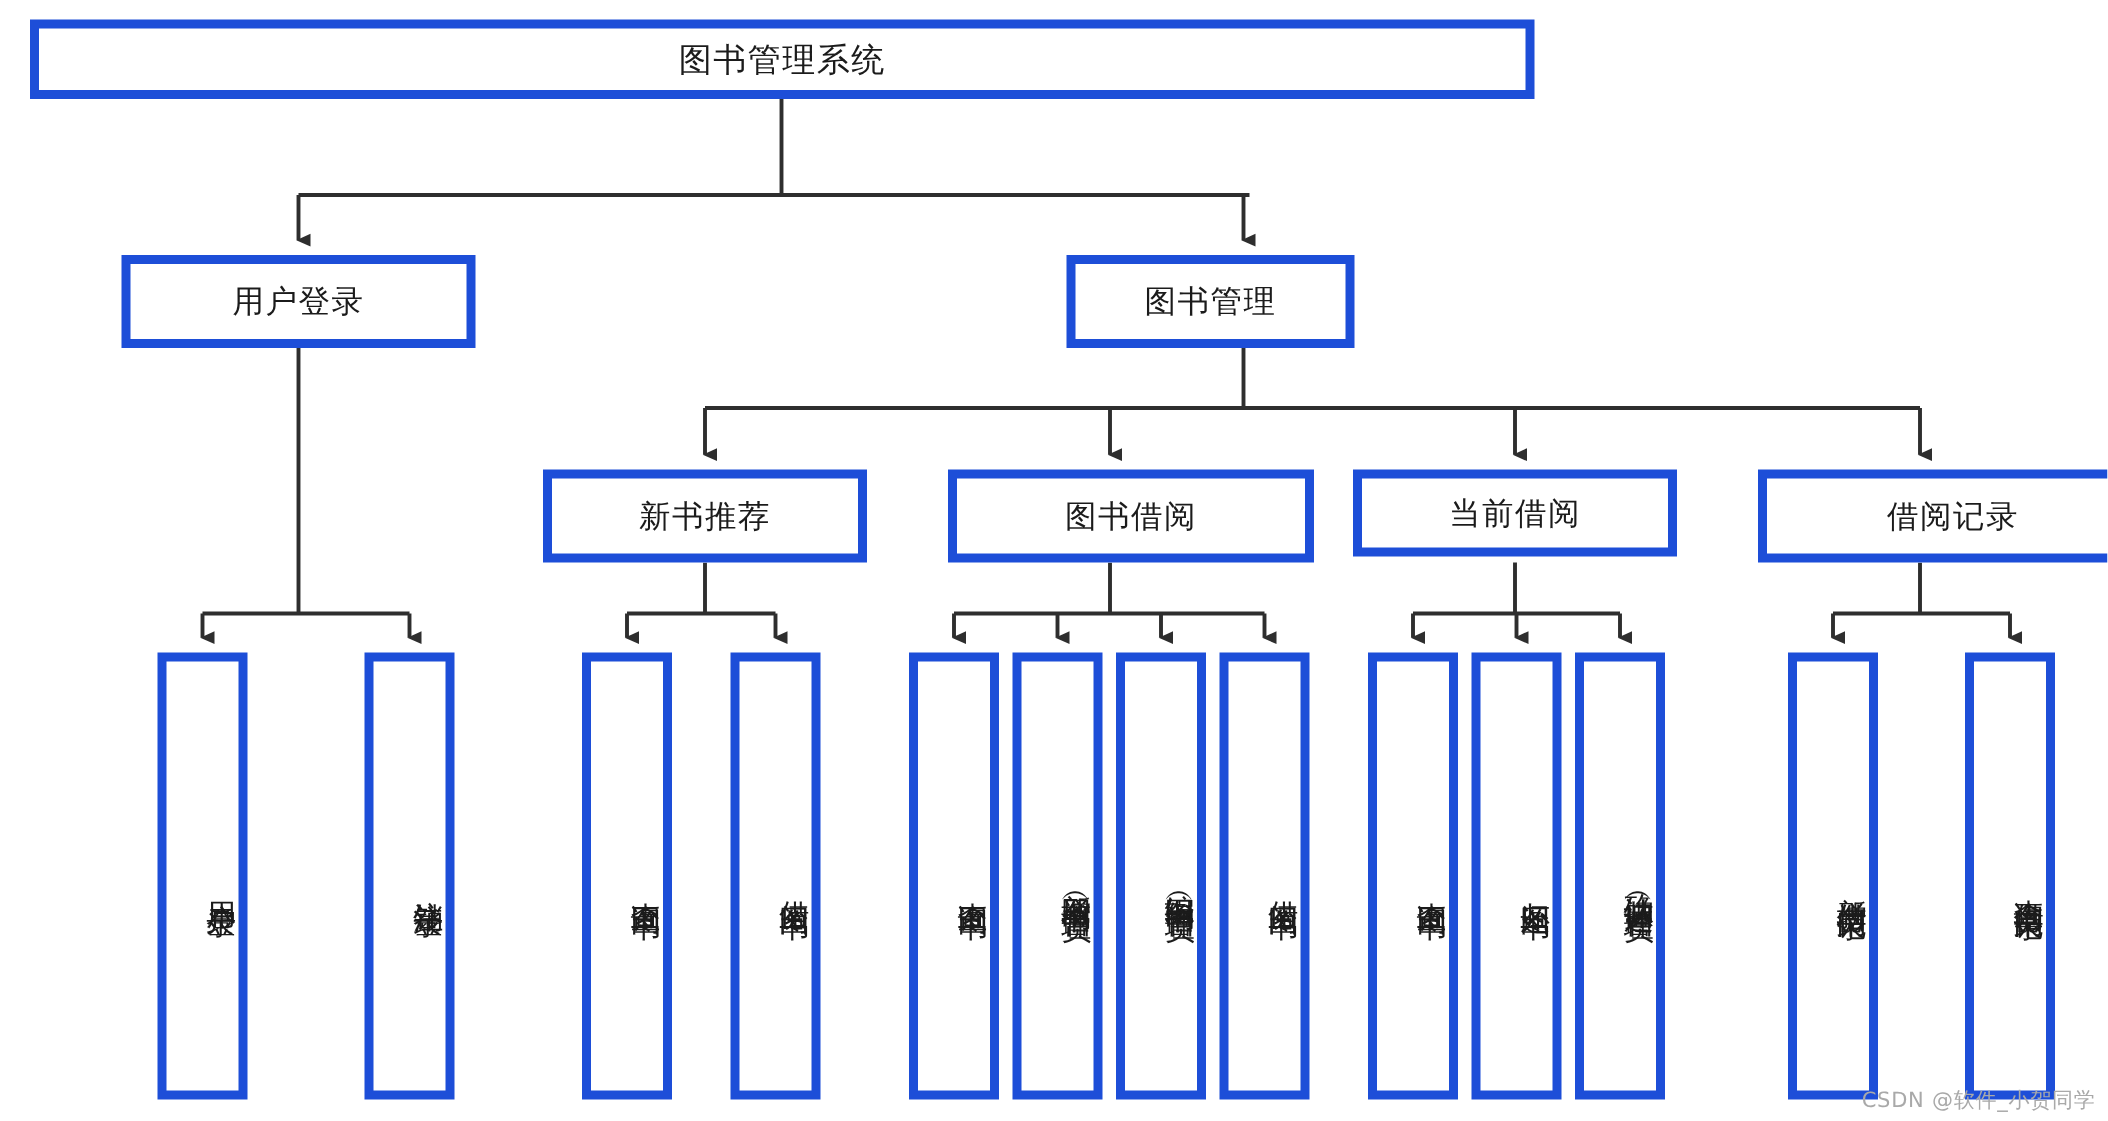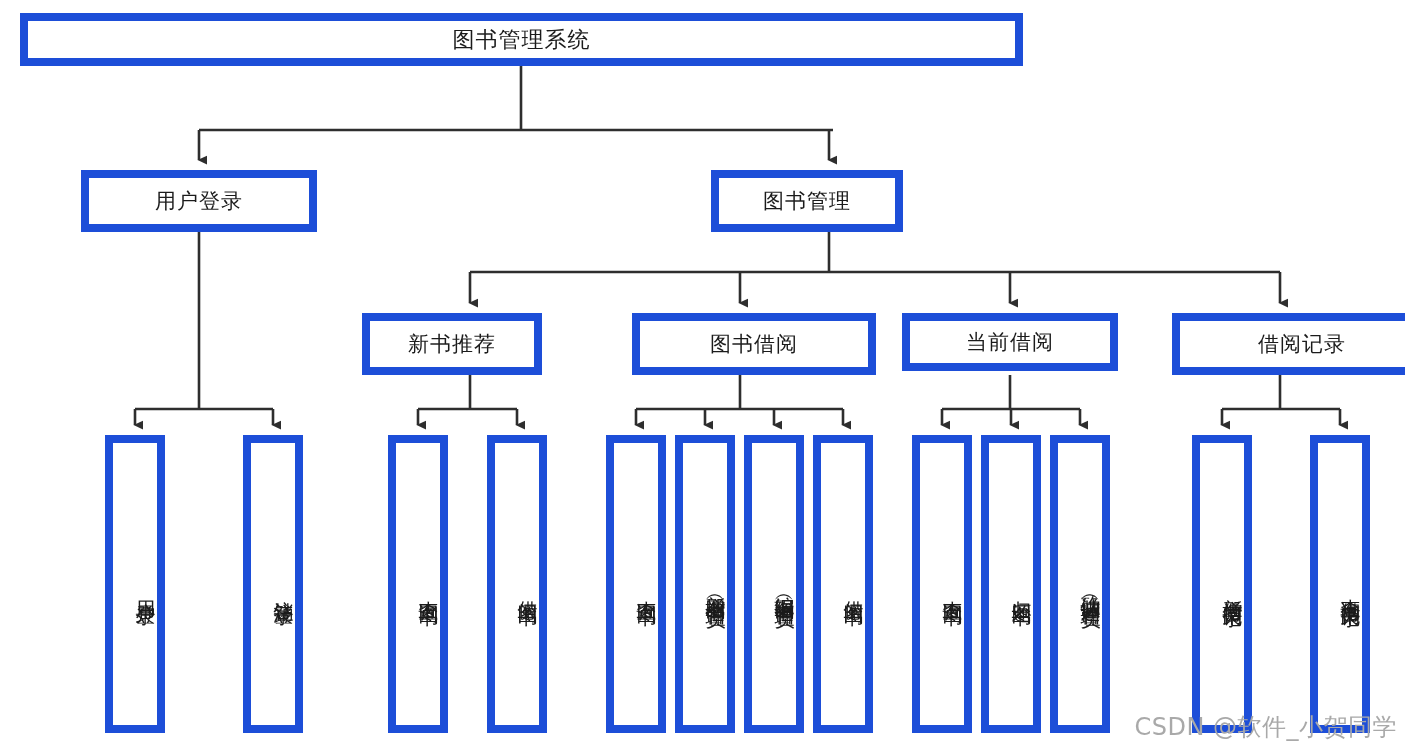--- a/index.html
+++ b/index.html
@@ -3,21 +3,21 @@
 <meta charset="utf-8">
 <style>
   html,body{margin:0;padding:0;background:#ffffff;}
   body{font-family:"DejaVu Sans","Liberation Sans",sans-serif;}
   #stage{position:relative;width:1405px;height:747px;background:#ffffff;overflow:hidden;}
   svg.links{position:absolute;left:0;top:0;width:1405px;height:747px;}
   .node{
     position:absolute;
     box-sizing:border-box;
     background:#ffffff;
-    border:8px solid #1d4ed8;
+    border:6px solid #1d4ed8;
     display:flex;
     align-items:center;
     justify-content:center;
     color:#1b1b1b;
     letter-spacing:1px;
   }
   .node.h{ font-size:21px; }
   .node.root{ font-size:22px; }
   .node.leaf{
     font-size:20px;
@@ -27,21 +27,21 @@
     justify-content:center;
     padding-top:10px;
     line-height:1.12;
     letter-spacing:2px;
     white-space:normal;
   }
   .watermark{
     position:absolute;
     right:8px;
     bottom:4px;
-    font-size:24px;
+    font-size:14px;
     color:#a9a9a9;
     letter-spacing:0.5px;
     white-space:nowrap;
     pointer-events:none;
     margin-left:40px;
   }
 </style>
 </head>
 <body>
 
@@ -95,21 +95,21 @@
       <path d="M1222,409 L1222,425" marker-end="url(#arw)"></path>
       <path d="M1340,409 L1340,425" marker-end="url(#arw)"></path>
     </g>
   </svg>
 
   <div class="node root" style="left: 20px; top: 13px; width: 1003px; height: 53px;">图书管理系统</div>
 
   <div class="node h" style="left: 81px; top: 170px; width: 236px; height: 62px;">用户登录</div>
   <div class="node h" style="left: 711px; top: 170px; width: 192px; height: 62px;">图书管理</div>
 
-  <div class="node h" style="left: 362px; top: 313px; width: 180px; height: 62px; text-align: center;">新书推荐</div>
+  <div class="node h" style="left: 362px; top: 313px; width: 216px; height: 62px; text-align: center;">新书推荐</div>
   <div class="node h" style="left: 632px; top: 313px; width: 244px; height: 62px;">图书借阅</div>
   <div class="node h" style="left: 902px; top: 313px; width: 216px; height: 58px;">当前借阅</div>
   <div class="node h" style="left: 1172px; top: 313px; width: 260px; height: 62px;">借阅记录</div>
 
   <div class="node leaf" style="left: 105px; top: 435px; width: 60px; height: 298px;">用户登录</div>
   <div class="node leaf" style="left: 243px; top: 435px; width: 60px; height: 298px;">注销登录</div>
   <div class="node leaf" style="left: 388px; top: 435px; width: 60px; height: 298px;">查询图书</div>
   <div class="node leaf" style="left: 487px; top: 435px; width: 60px; height: 298px;">借阅图书</div>
   <div class="node leaf" style="left: 606px; top: 435px; width: 60px; height: 298px;">查询图书</div>
   <div class="node leaf" style="left: 675px; top: 435px; width: 60px; height: 298px;">新增图书（管理员）</div>

